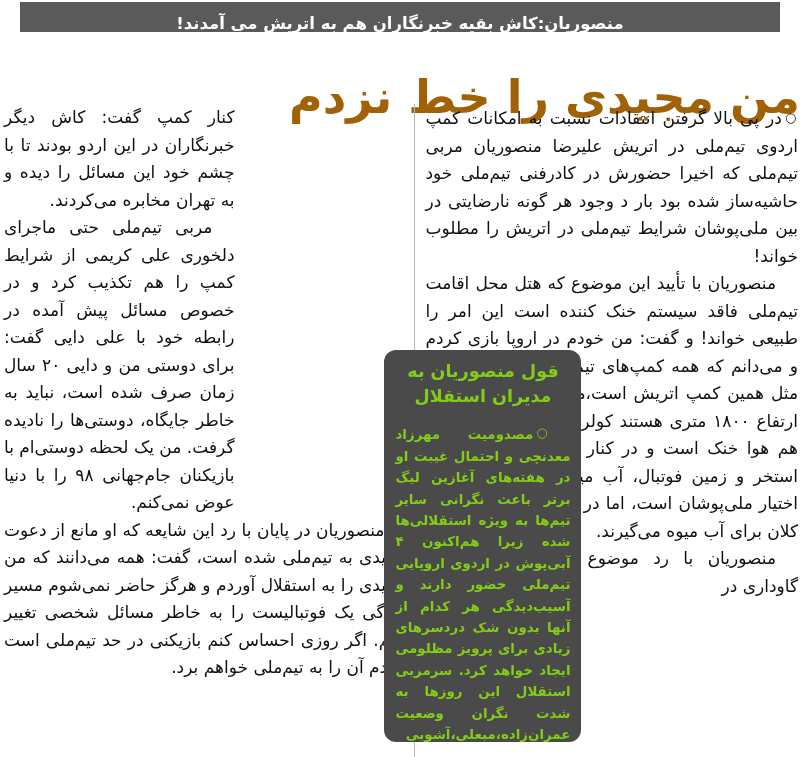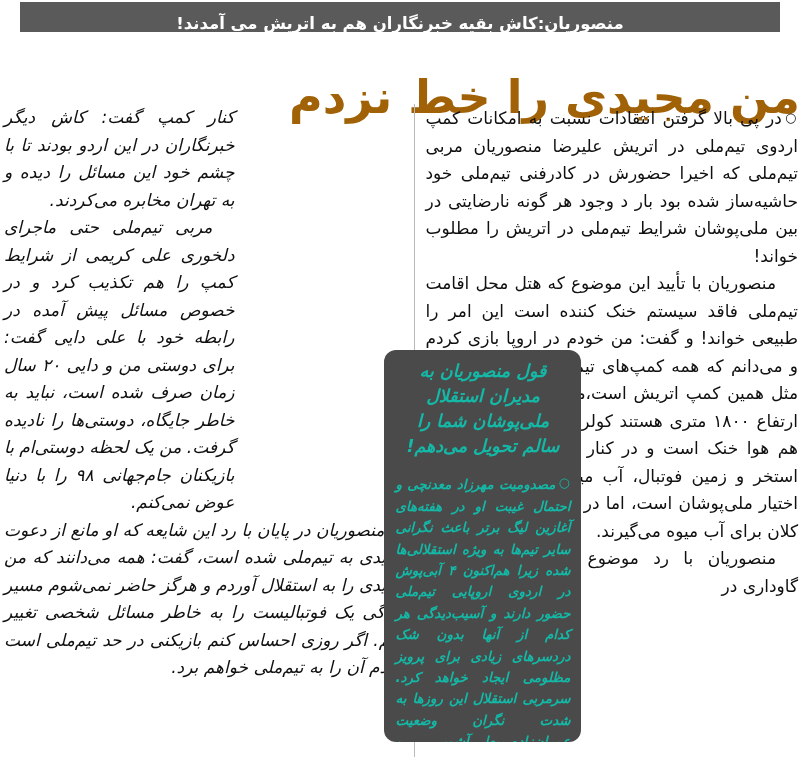--- a/index.html
+++ b/index.html
@@ -74,21 +74,20 @@
   }
   .col-right {
     width: 385px;
     padding: 0 2px 11px 10px;
     box-sizing: border-box;
   }
   .col-left {
     width: 415px;
     padding: 0 8px 0 4px;
     box-sizing: border-box;
-    font-style: italic;
   }
   .rule {
     width: 1px;
     background: #b9b9b9;
     margin: 0 0px;
     align-self: stretch;
   }
 
   .para {
     margin: 0 0 0 0;
@@ -109,21 +108,21 @@
   .pullbox {
     position: absolute;
     top: 246px;
     right: -167px;
     width: 197px;
     height: 392px;
     background: #4a4a4a;
     border-radius: 12px;
     box-sizing: border-box;
     padding: 9px 11px 10px 11px;
-    color: #14b8a6;
+    color: #84cc16;
     direction: rtl;
     overflow: hidden;
   }
   .pullbox-title {
     font-size: 17.5px;
     font-weight: bold;
     line-height: 25px;
     text-align: center;
     letter-spacing: -0.7px;
     margin-bottom: 5px;
@@ -164,19 +163,18 @@
 
   <div class="col col-left">
     <div class="floatspacer-right"></div>
     <p class="para no-indent">کنار کمپ گفت: کاش دیگر خبرنگاران در این اردو بودند تا با چشم خود این مسائل را دیده و به تهران مخابره می‌کردند.</p>
     <p class="para">مربی تیم‌ملی حتی ماجرای دلخوری علی کریمی از شرایط کمپ را هم تکذیب کرد و در خصوص مسائل پیش آمده در رابطه خود با علی دایی گفت: برای دوستی من و دایی ۲۰ سال زمان صرف شده است، نباید به خاطر جایگاه، دوستی‌ها را نادیده گرفت. من یک لحظه دوستی‌ام با بازیکنان جام‌جهانی ۹۸ را با دنیا عوض نمی‌کنم.</p>
     <p class="para">منصوریان در پایان با رد این شایعه که او مانع از دعوت مجیدی به تیم‌ملی شده است، گفت: همه می‌دانند که من مجیدی را به استقلال آوردم و هرگز حاضر نمی‌شوم مسیر زندگی یک فوتبالیست را به خاطر مسائل شخصی تغییر دهم. اگر روزی احساس کنم بازیکنی در حد تیم‌ملی است خودم آن را به تیم‌ملی خواهم برد.</p>
 
     <aside class="pullbox">
       <div class="pullbox-title">
         <span class="t1">قول منصوریان به مدیران استقلال</span>
-        <span class="t2">ملی‌پوشان شما را سالم تحویل می‌دهم!</span>
       </div>
       <p class="pullbox-body bullet-open">مصدومیت مهرزاد معدنچی و احتمال غیبت او در هفته‌های آغازین لیگ برتر باعث نگرانی سایر تیم‌ها به ویژه استقلالی‌ها شده زیرا هم‌اکنون ۴ آبی‌پوش در اردوی اروپایی تیم‌ملی حضور دارند و آسیب‌دیدگی هر کدام از آنها بدون شک دردسرهای زیادی برای پرویز مظلومی ایجاد خواهد کرد. سرمربی استقلال این روزها به شدت نگران وضعیت عمران‌زاده،مبعلی،آشوبی و میداودی است اما نکته قابل توجه اینجاست که علیرضا منصوریان طی گفت‌وگویی با پرویز مظلومی و مدیران استقلال به آنها اطمینان خاطر داده بود که ملی‌پوشان آبی را همانطور که سالم تحویل گرفتم، سالم هم تحویل خواهد داد!</p>
     </aside>
   </div>
 
 </div>
 
 </body></html>

